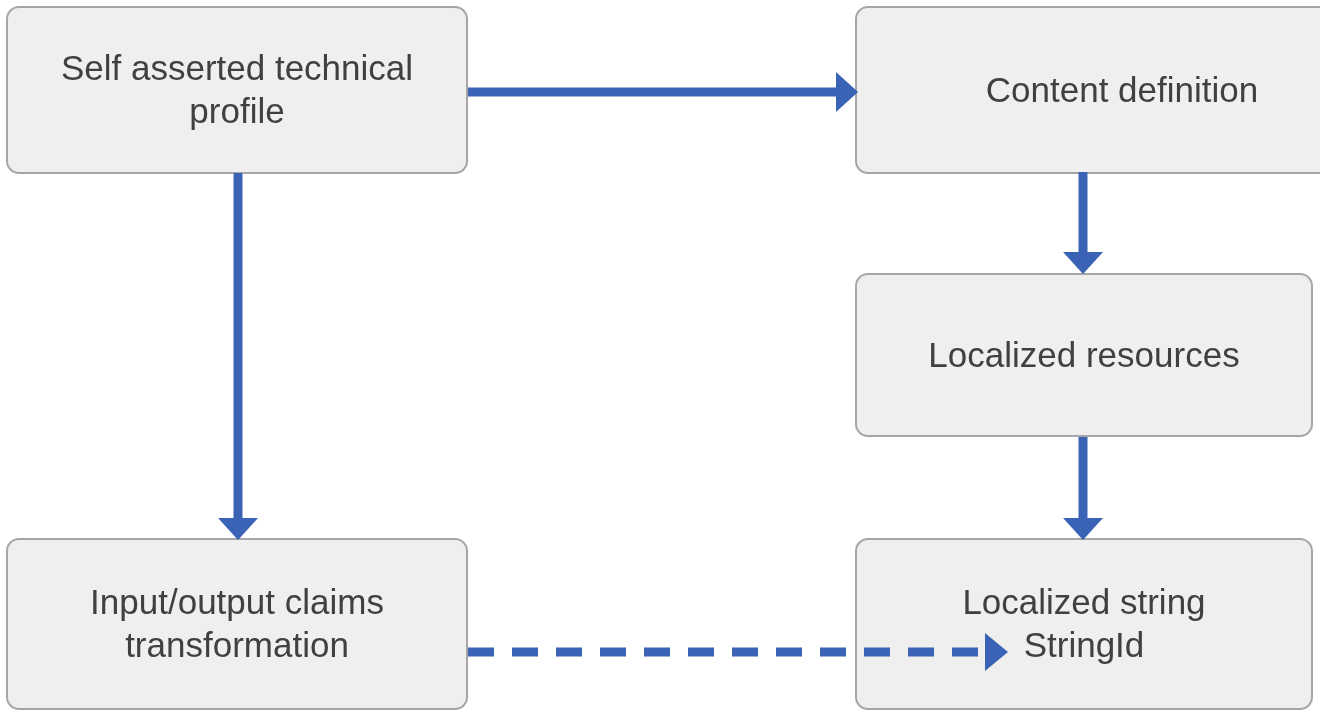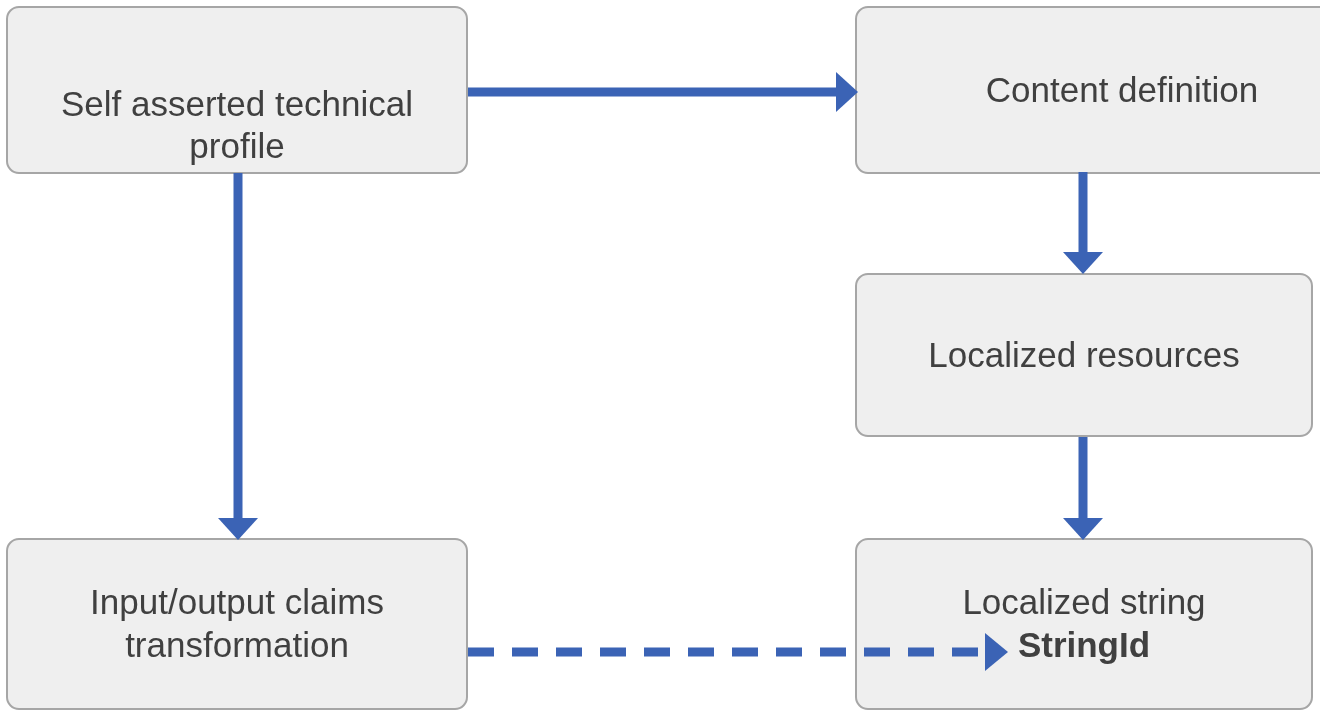--- a/index.html
+++ b/index.html
@@ -32,31 +32,31 @@
     line-height: 1.22;
     font-weight: 400;
     padding: 4px 12px;
     z-index: 1;
   }
   .node .label-stack {
     width: 100%;
     display: block;
   }
   .node .line-bold {
-    font-weight: 700;
+    font-weight: 400;
     display: block;
   }
   .node .line-plain {
     font-weight: 400;
     display: block;
   }
 
   
   #node-self-asserted-technical-profile {
-    left: 6px;  top: 6px;   width: 462px; height: 168px; align-items: flex-end;
+    left: 6px;  top: 6px;   width: 462px; height: 168px;
   }
   #node-content-definition {
     left: 855px; top: 6px;  width: 534px; height: 168px;
   }
   #node-localized-resources {
     left: 855px; top: 273px; width: 458px; height: 164px;
   }
   #node-input-output-claims-transformation {
     left: 6px;  top: 538px; width: 462px; height: 172px;
   }

